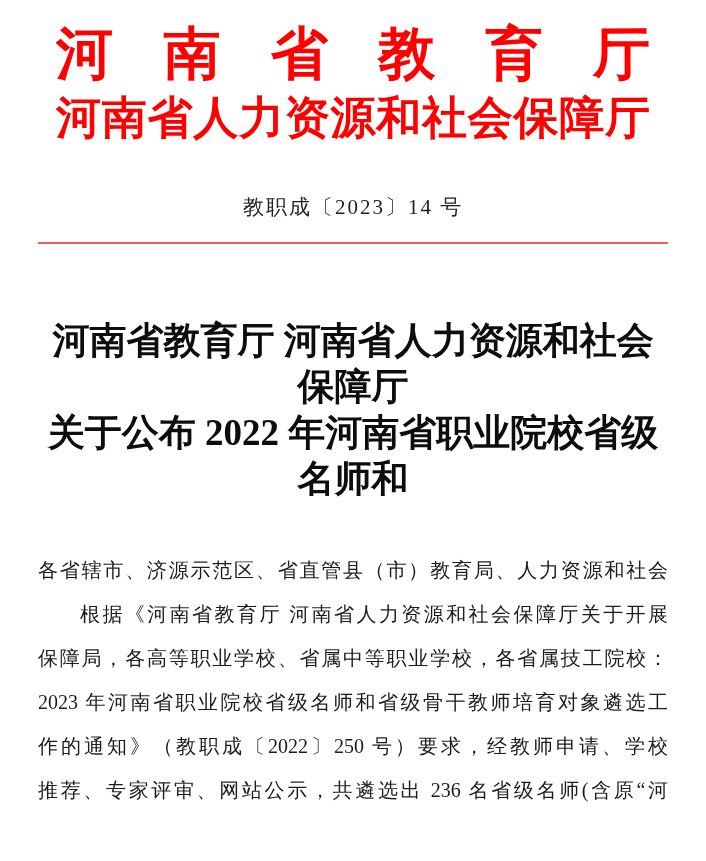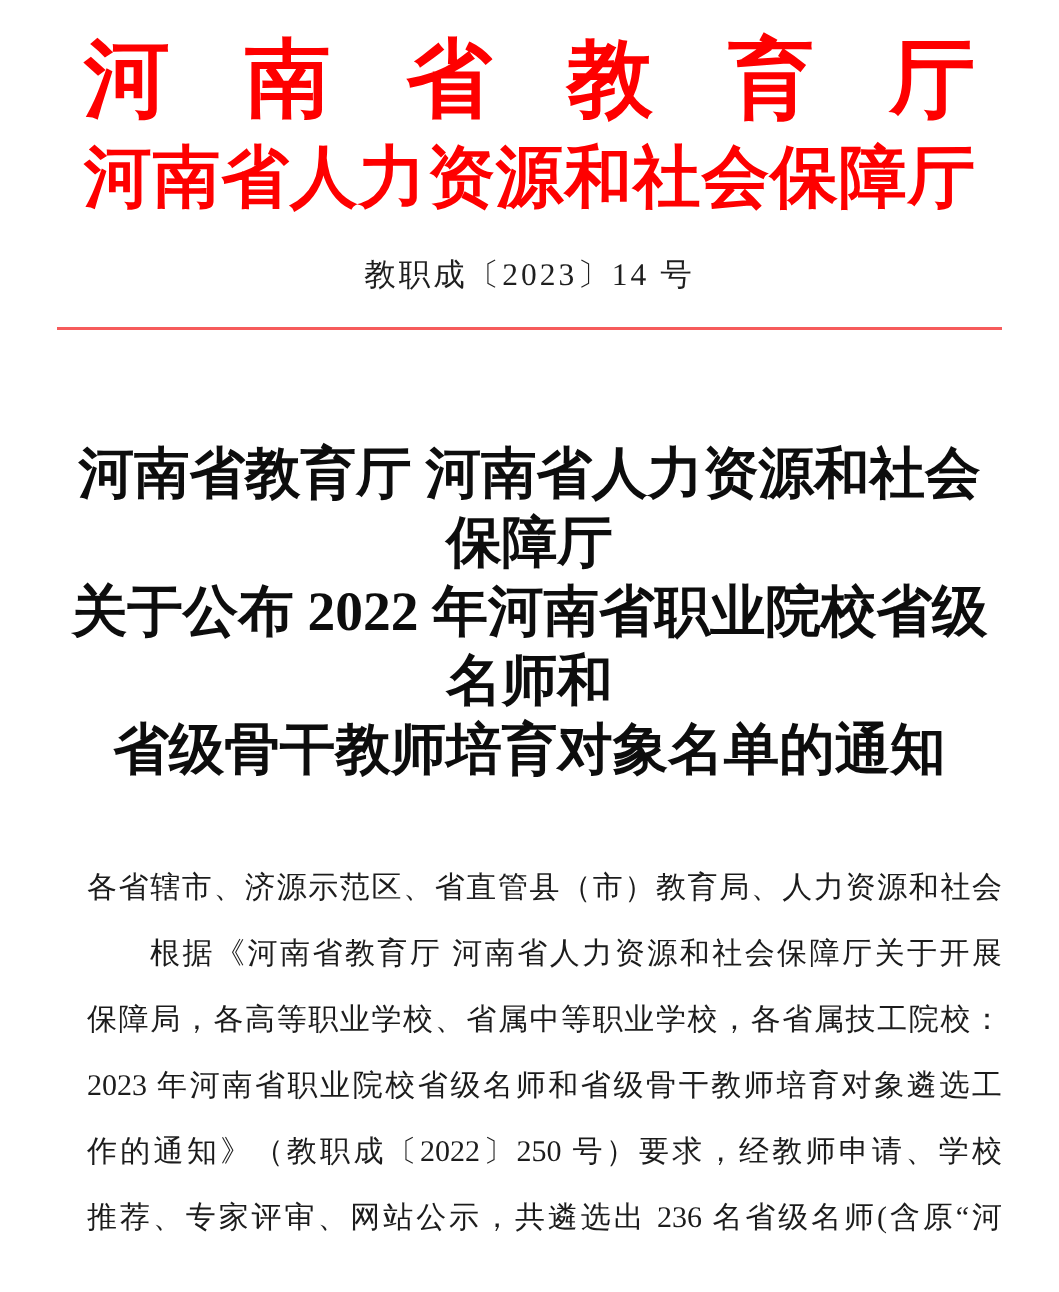--- a/index.html
+++ b/index.html
@@ -18,21 +18,21 @@
   .agency-line {
     display: flex;
     justify-content: space-between;
     color: #fe0000;
     font-weight: 700;
   }
   .agency-line.l1 { font-size: 57px; line-height: 64px; }
   .agency-line.l2 { font-size: 45px; line-height: 60px; margin-top: 2px; }
   
   .doc-number {
-    margin-top: 20px;
+    margin-top: 44px;
     text-align: center;
     font-size: 21px;
     line-height: 30px;
     color: #1f1f1f;
     letter-spacing: 2px;
   }
   
   .divider {
     height: 2px;
     margin: 20px 38px 0 38px;
@@ -53,21 +53,20 @@
     margin: 46px 38px 0 38px;
     font-size: 20px;
     color: #1c1c1c;
   }
   .body-line {
     line-height: 44px;
     height: 44px;
     text-align: justify;
     text-align-last: justify;
     white-space: nowrap;
-    margin-left: 20px;
   }
   .body-line.indent { text-indent: 42px; }
 </style>
 </head>
 <body>
 
 <div class="page">
 
   <header class="letterhead">
     <div class="agency-line l1">
@@ -95,21 +94,20 @@
       </div>
   </header>
 
   <div class="doc-number">教职成〔2023〕14 号</div>
 
   <div class="divider"></div>
 
   <h1 class="title">
     <span class="title-line">河南省教育厅 河南省人力资源和社会保障厅</span>
     <span class="title-line">关于公布 2022 年河南省职业院校省级名师和</span>
-    <span class="title-line">省级骨干教师培育对象名单的通知</span>
   </h1>
 
   <div class="body-text">
     <div class="body-line">各省辖市、济源示范区、省直管县（市）教育局、人力资源和社会</div>
     <div class="body-line indent">根据《河南省教育厅 河南省人力资源和社会保障厅关于开展</div>
     <div class="body-line">保障局，各高等职业学校、省属中等职业学校，各省属技工院校：</div>
     <div class="body-line">2023 年河南省职业院校省级名师和省级骨干教师培育对象遴选工</div>
     <div class="body-line">作的通知》（教职成〔2022〕250 号）要求，经教师申请、学校</div>
     <div class="body-line">推荐、专家评审、网站公示，共遴选出 236 名省级名师(含原“河</div>
   </div>

